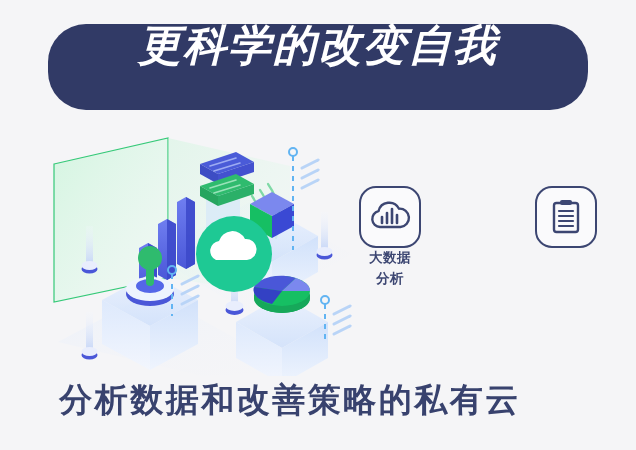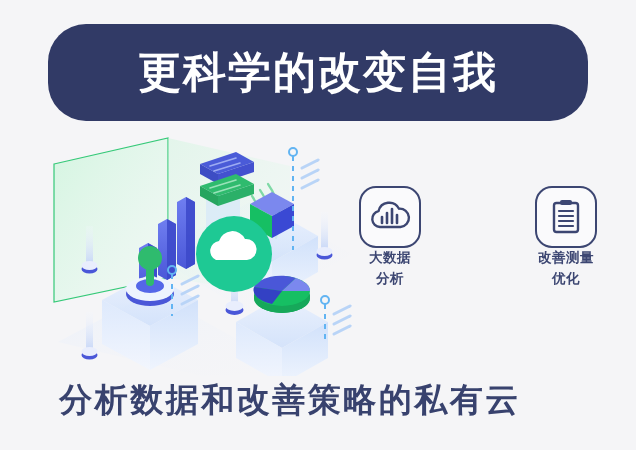--- a/index.html
+++ b/index.html
@@ -21,26 +21,27 @@
     background: #f5f5f7;
     overflow: hidden;
   }
 
   
   .header-banner {
     position: absolute;
     left: 48px;
     top: 24px;
     width: 540px;
-    height: 97px;
+    height: 86px;
     background: #313a66;
     border-radius: 38px;
     display: flex;
-    align-items: center;
+    align-items: flex-start;
     justify-content: center;
+    font-style: italic;
   }
   .header-title {
     color: #ffffff;
     font-size: 43px;
     font-weight: bold;
     letter-spacing: 2px;
     line-height: 1;
     white-space: nowrap;
   }
 
@@ -303,22 +304,20 @@
           <rect x="9" y="7" width="24" height="29" rx="2.5" fill="none" stroke="#3c4672" stroke-width="2.4"></rect>
           <rect x="15" y="4" width="12" height="5" rx="2" fill="#3c4672"></rect>
           <g stroke="#3c4672" stroke-width="2.2" stroke-linecap="round">
             <line x1="14" y1="15" x2="28" y2="15"></line>
             <line x1="14" y1="20" x2="28" y2="20"></line>
             <line x1="14" y1="25" x2="28" y2="25"></line>
             <line x1="14" y1="30" x2="28" y2="30"></line>
           </g>
         </svg>
       </div>
-      <div class="feature-label">改善测量
-优化</div>
     </div>
 
 
   </div>
 
   <div class="footer-tagline">分析数据和改善策略的私有云</div>
 
 </div>
 
 </body></html>

